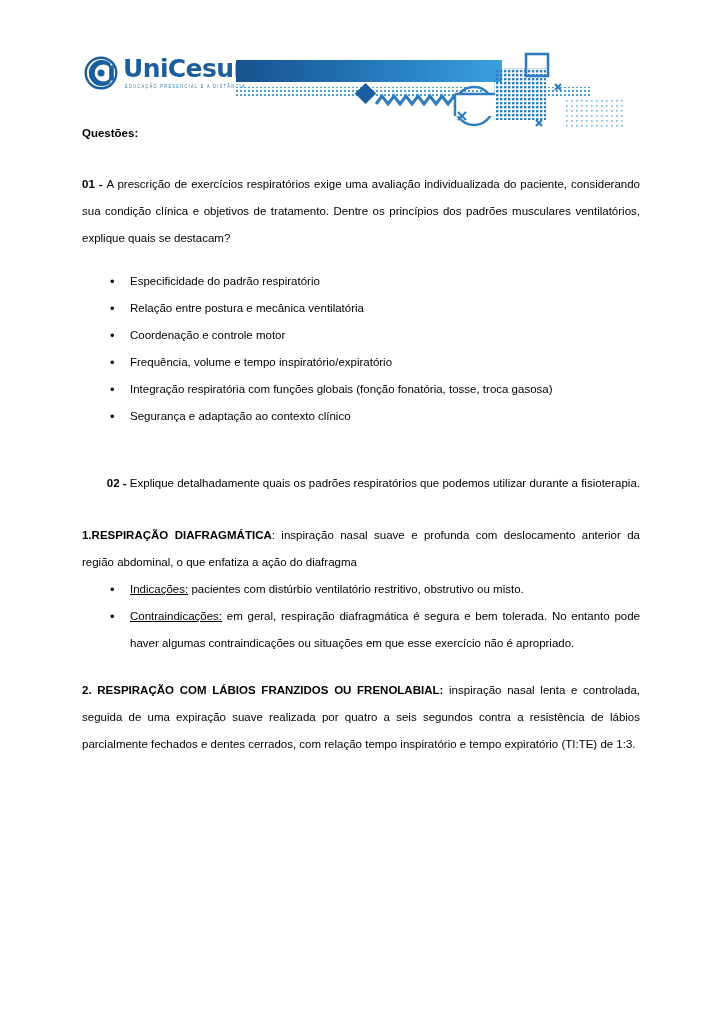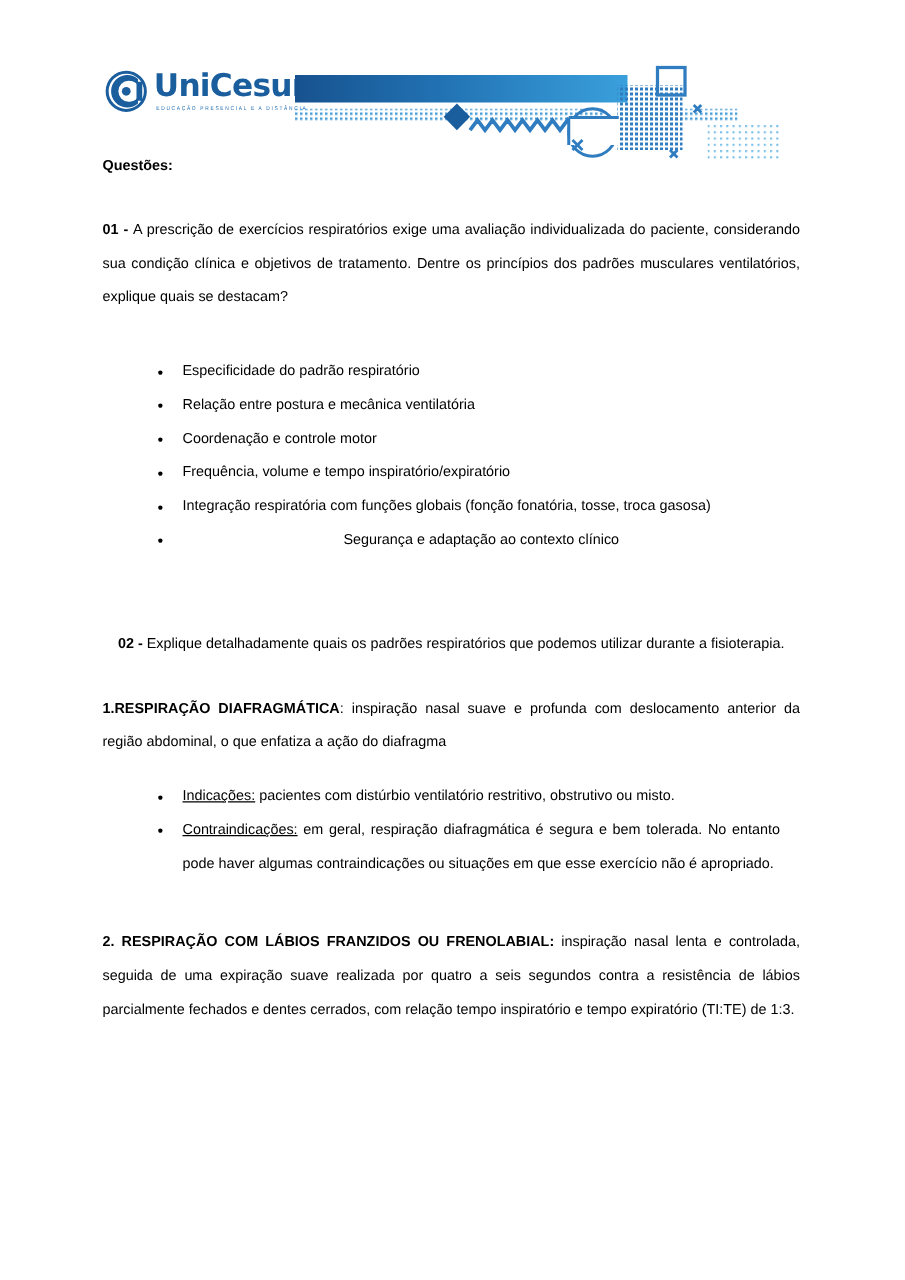--- a/index.html
+++ b/index.html
@@ -97,53 +97,53 @@
 
   p.para {
     font-size: 11.5px;
     line-height: 27px;
     margin: 0;
     text-align: justify;
     text-justify: inter-word;
   }
   p.para.tight {
     line-height: 18px;
-    text-align: center;
+    text-align: right;
   }
   p.para .lead {
     font-weight: bold;
   }
   .u {
     text-decoration: underline;
   }
 
   ul.bullets {
     list-style: none;
-    margin: 16px;
+    margin: 0;
     padding: 0;
   }
   ul.bullets > li {
     position: relative;
     padding-left: 48px;
     font-size: 11.5px;
     line-height: 27px;
     text-align: justify;
     text-justify: inter-word;
   }
   ul.bullets > li::before {
     content: "\2022";
     position: absolute;
     left: 28px;
     top: 0;
     font-size: 13px;
     line-height: 27px;
     color: #000;
   }
   ul.bullets > li.plain {
-    text-align: center;
+    text-align: left;
   }
   .spacer-16 { height: 16px; }
   .spacer-30 { height: 30px; }
   .spacer-44 { height: 44px; }
   .spacer-20 { height: 20px; }
 </style>
 </head>
 <body>
 
 <div class="page">

